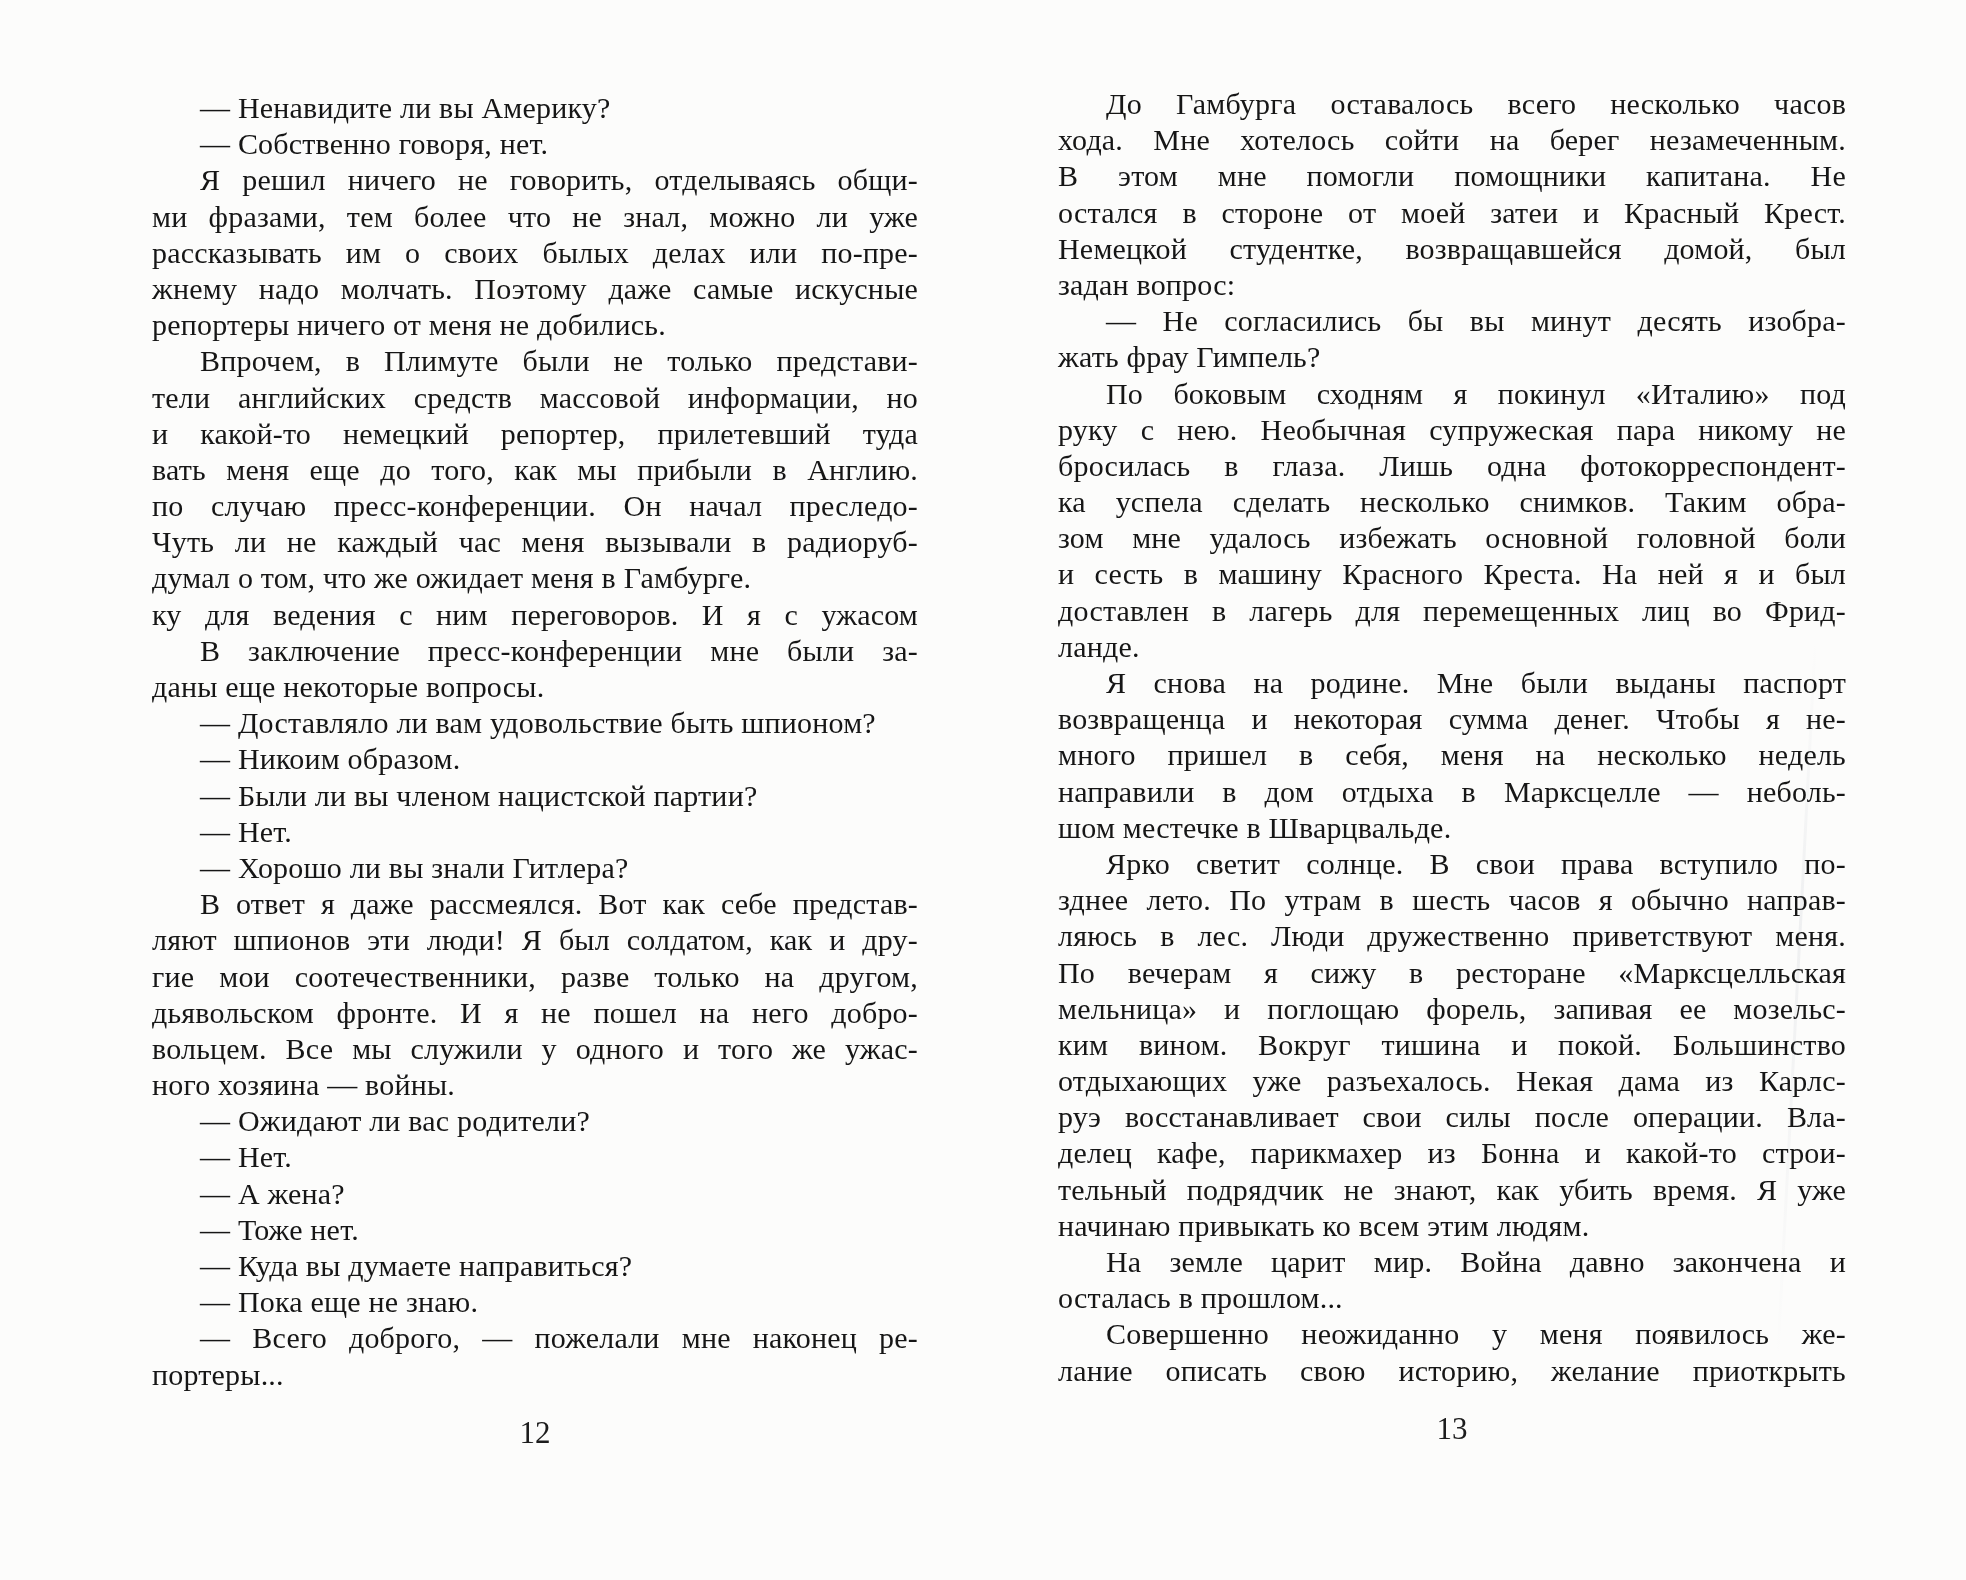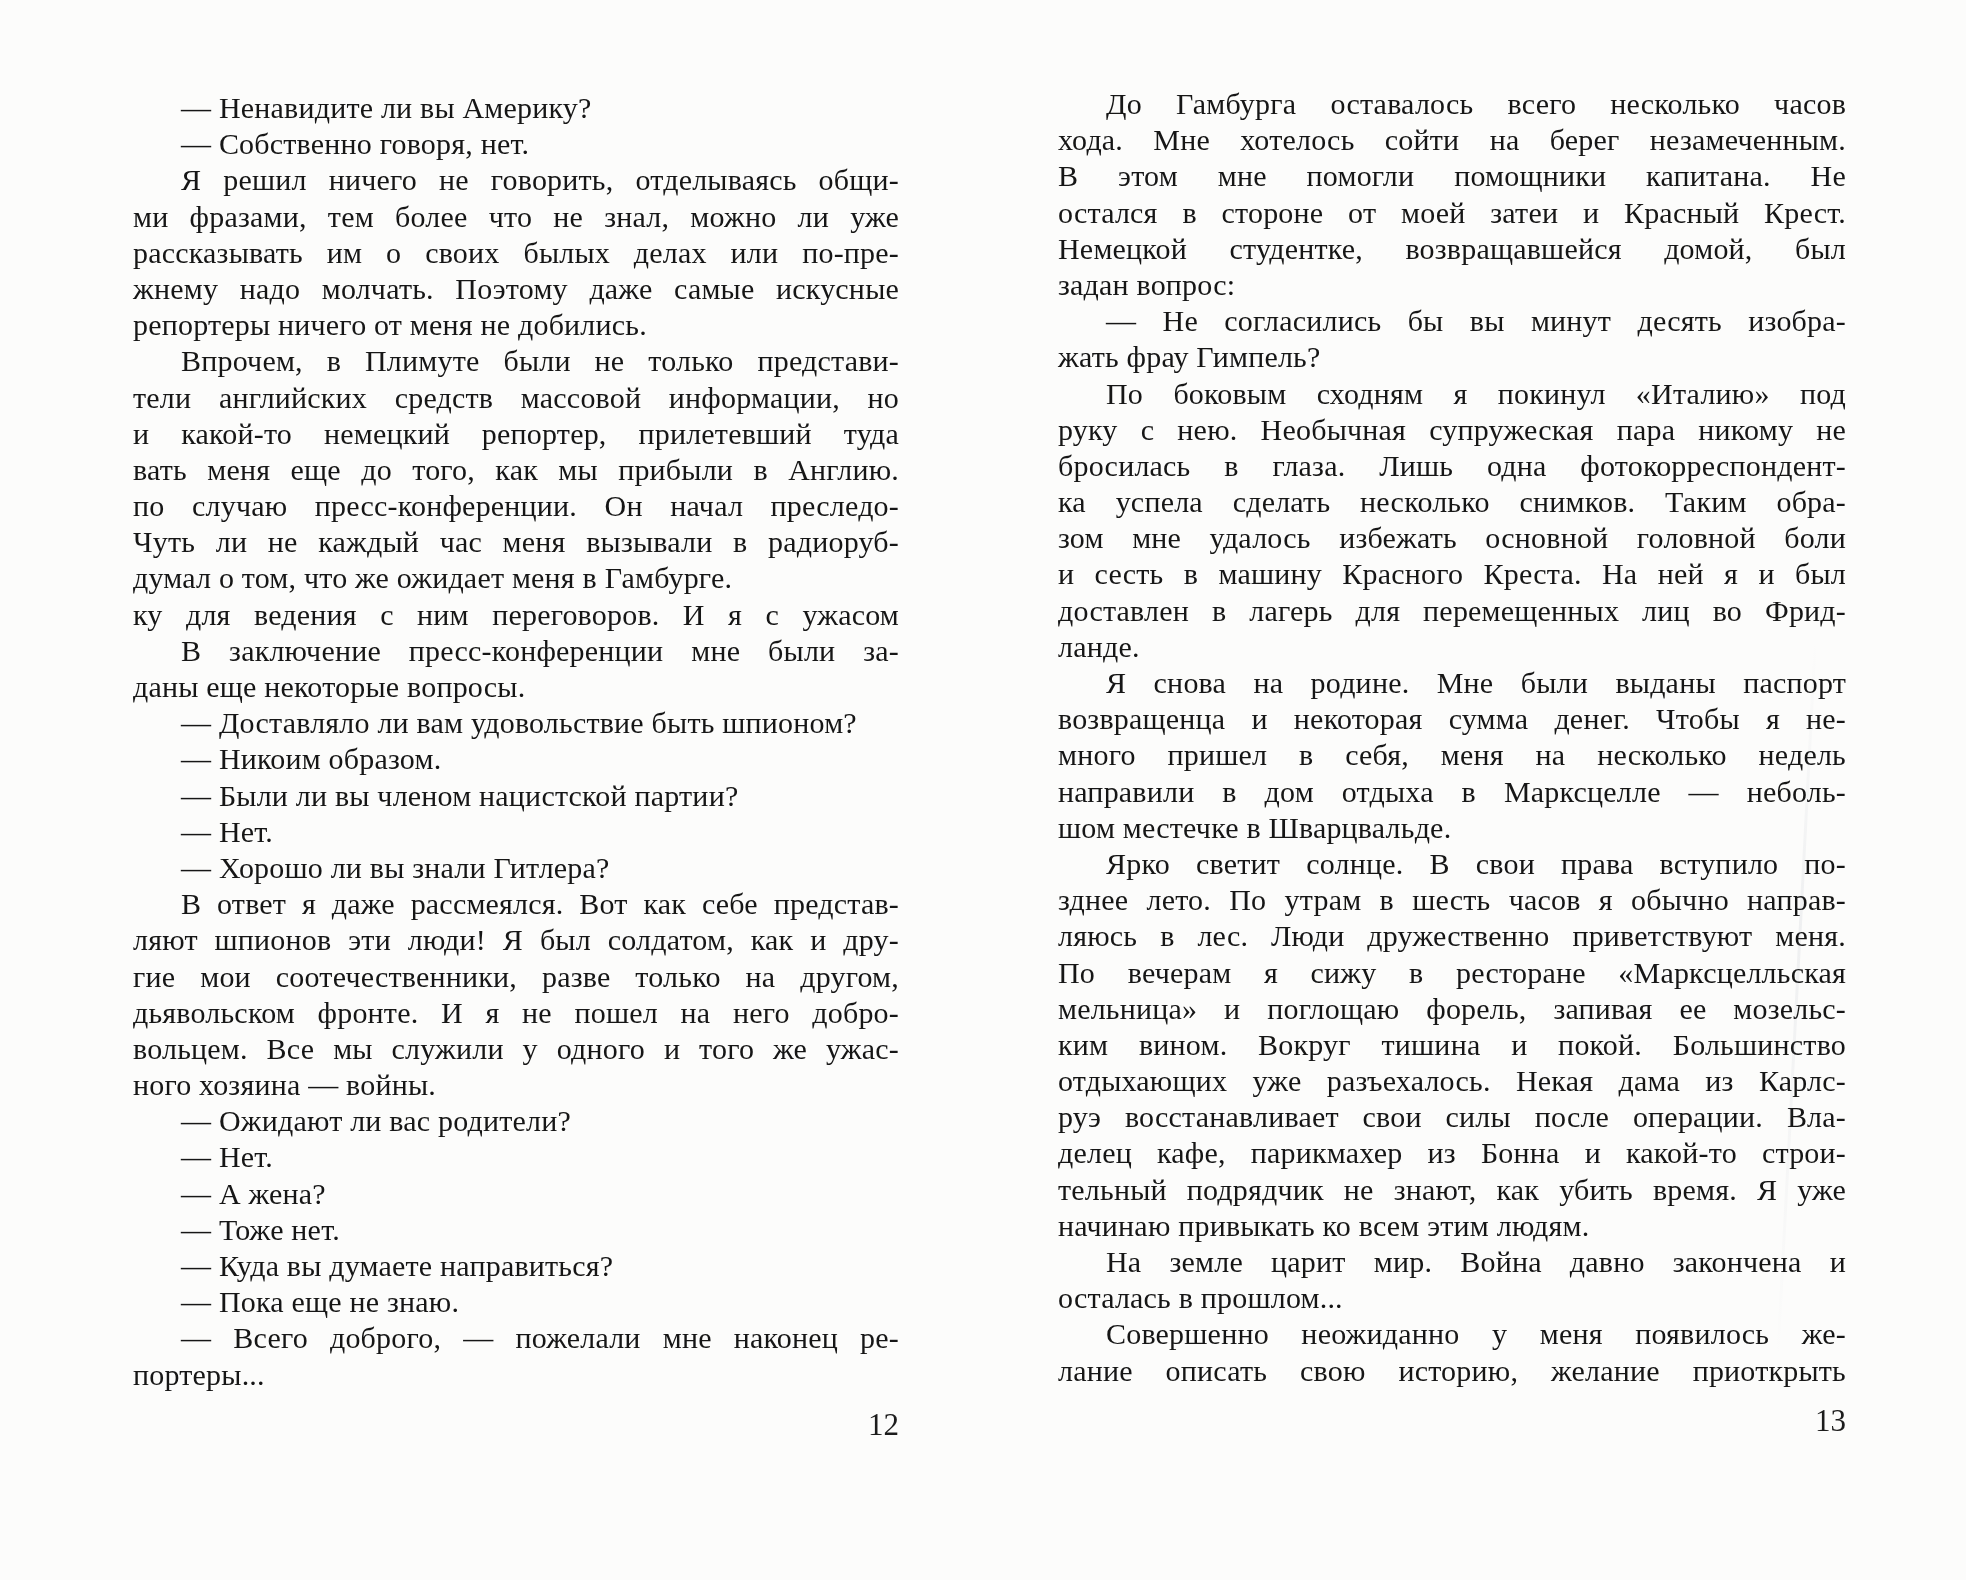--- a/index.html
+++ b/index.html
@@ -8,39 +8,39 @@
     width: 1966px;
     height: 1580px;
     position: relative;
     overflow: hidden;
     background: #fcfcfb;
     color: #161616;
     font-family: "Liberation Serif", "DejaVu Serif", serif;
   }
   .spread { position: absolute; inset: 0; }
   .page { position: absolute; }
-  .page-left  { left: 133px;  top: 90px; width: 766px; }
+  .page-left  { left: 152px;  top: 90px; width: 766px; }
   .page-right { left: 1058px; top: 86px; width: 788px; }
   .line {
     font-size: 30px;
     line-height: 36.2px;
     height: 36.2px;
     letter-spacing: 0.2px;
     white-space: nowrap;
     text-align: left;
   }
   .line.just {
     white-space: normal;
     text-align: justify;
     text-align-last: justify;
   }
   .line.indent { text-indent: 48px; }
   .folio {
-    margin-top: 14px;
-    text-align: right;
+    margin-top: 22px;
+    text-align: center;
     font-size: 31px;
     line-height: 36px;
     color: #1c1c1c;
   }
   
   .crease {
     position: absolute;
     left: 1795px;
     top: 640px;
     width: 3px;

